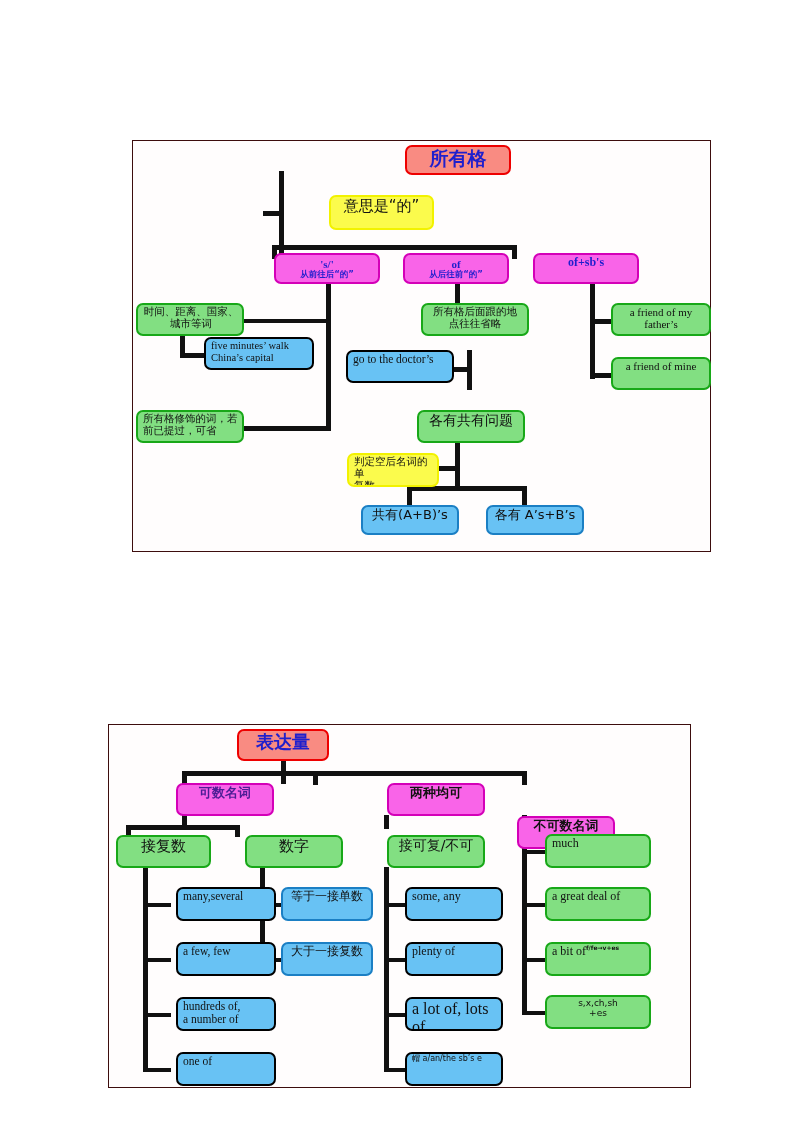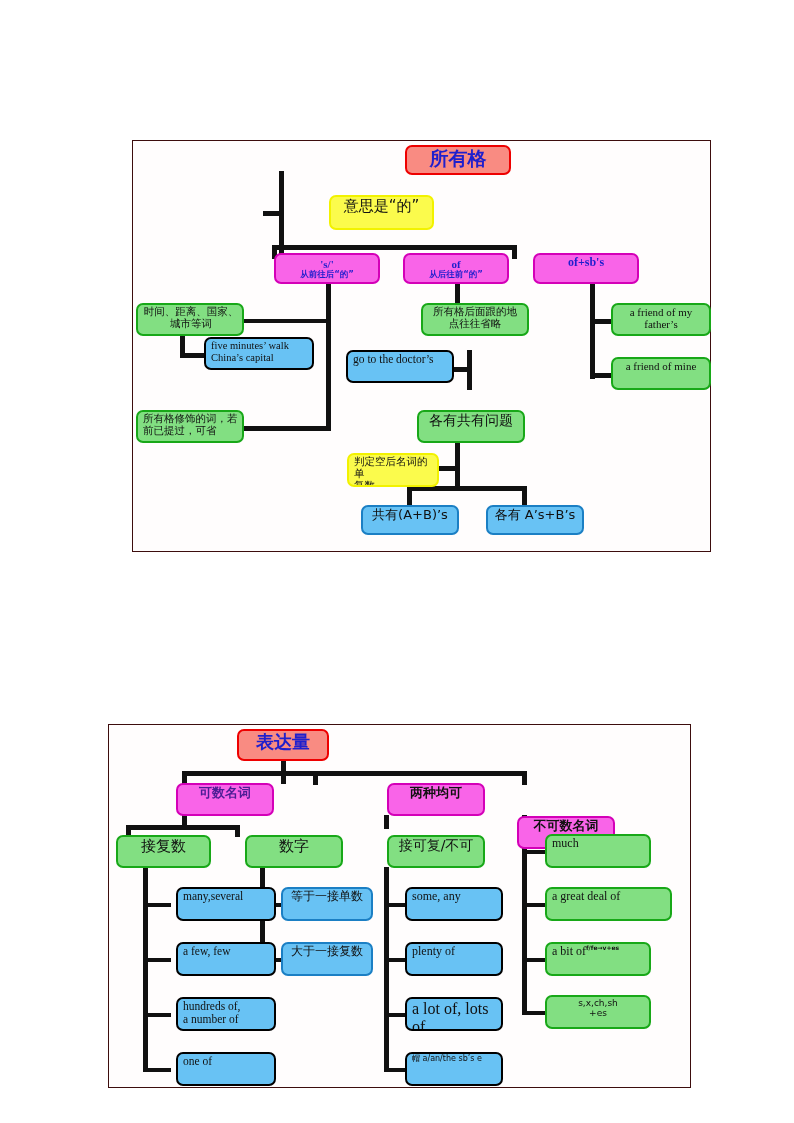--- a/index.html
+++ b/index.html
@@ -304,21 +304,21 @@
     <div class="node c-blue align-left" style="left:296px; top:272px; width:98px; height:34px; font-size:16px;">
       <span class="txt">a lot of, lots of</span>
     </div>
     <div class="node c-blue align-left" style="left:296px; top:327px; width:98px; height:34px; font-size:8px; font-family:'DejaVu Sans',sans-serif;">
       <span class="txt">帽 a/an/the sb’s e</span>
     </div>
 
     <div class="node c-green-en align-left" style="left:436px; top:109px; width:106px; height:34px; font-size:12px;">
       <span class="txt">much</span>
     </div>
-    <div class="node c-green-en align-left" style="left:436px; top:162px; width:127px; height:34px; font-size:12px;">
+    <div class="node c-green-en align-left" style="left:436px; top:162px; width:106px; height:34px; font-size:12px;">
       <span class="txt">a great deal of</span>
     </div>
     <div class="node c-green-en align-left" style="left:436px; top:217px; width:106px; height:34px; font-size:12px;">
       <span class="txt" style="width:auto; display:inline;">a bit  of</span>
         <span class="sup">f/fe→v+es</span>
     </div>
     <div class="node c-green-en" style="left:436px; top:270px; width:106px; height:34px; font-size:9px; white-space:pre-line; font-family:'DejaVu Sans',sans-serif;">
       <span class="txt">s,x,ch,sh
 +es</span>
     </div>

